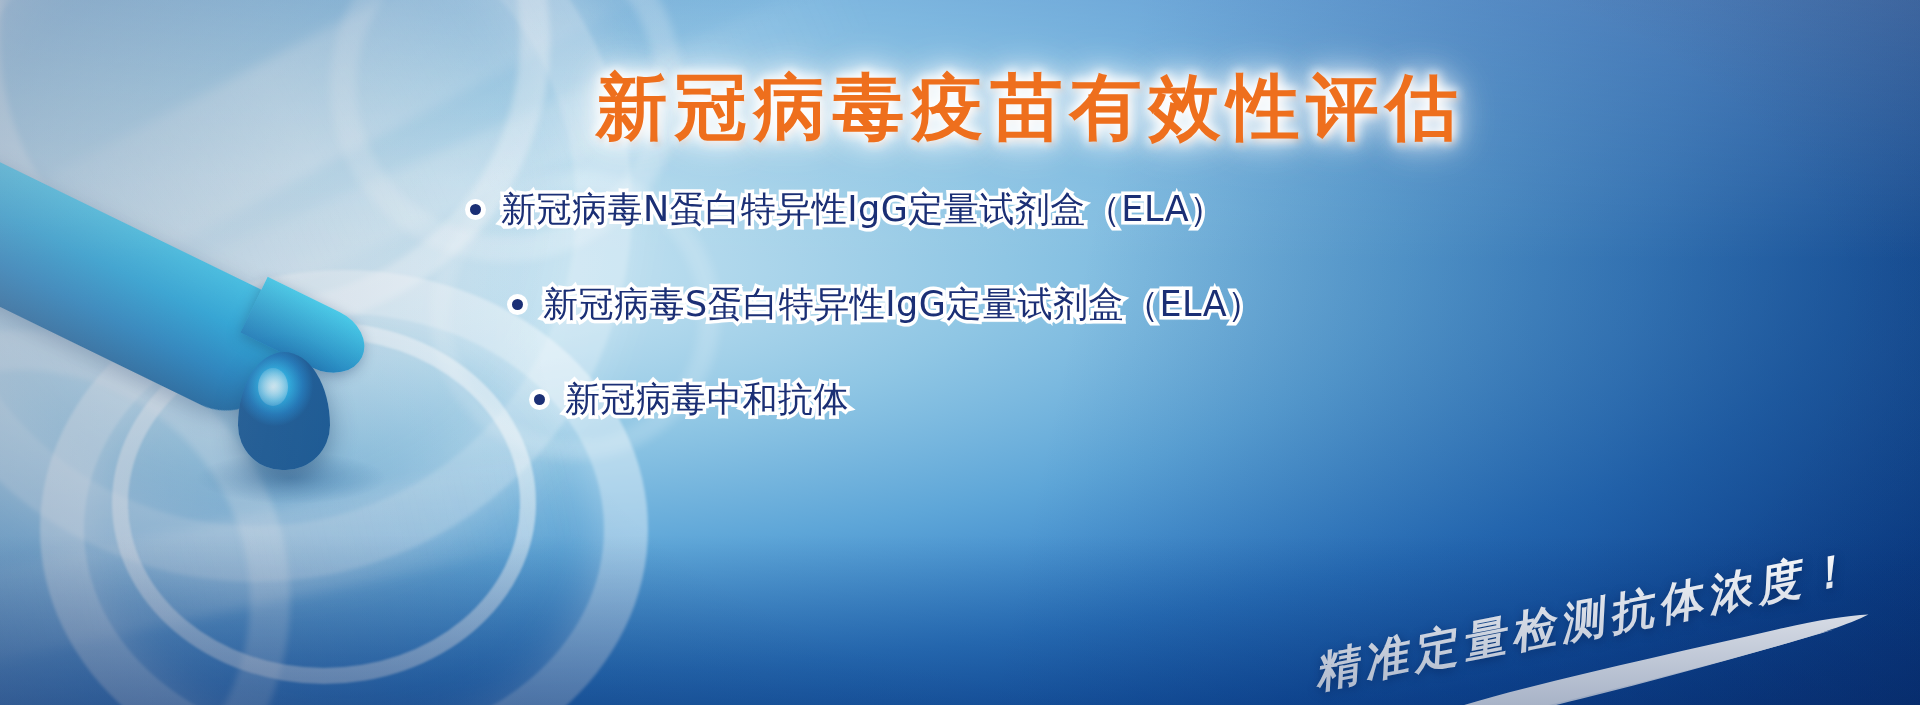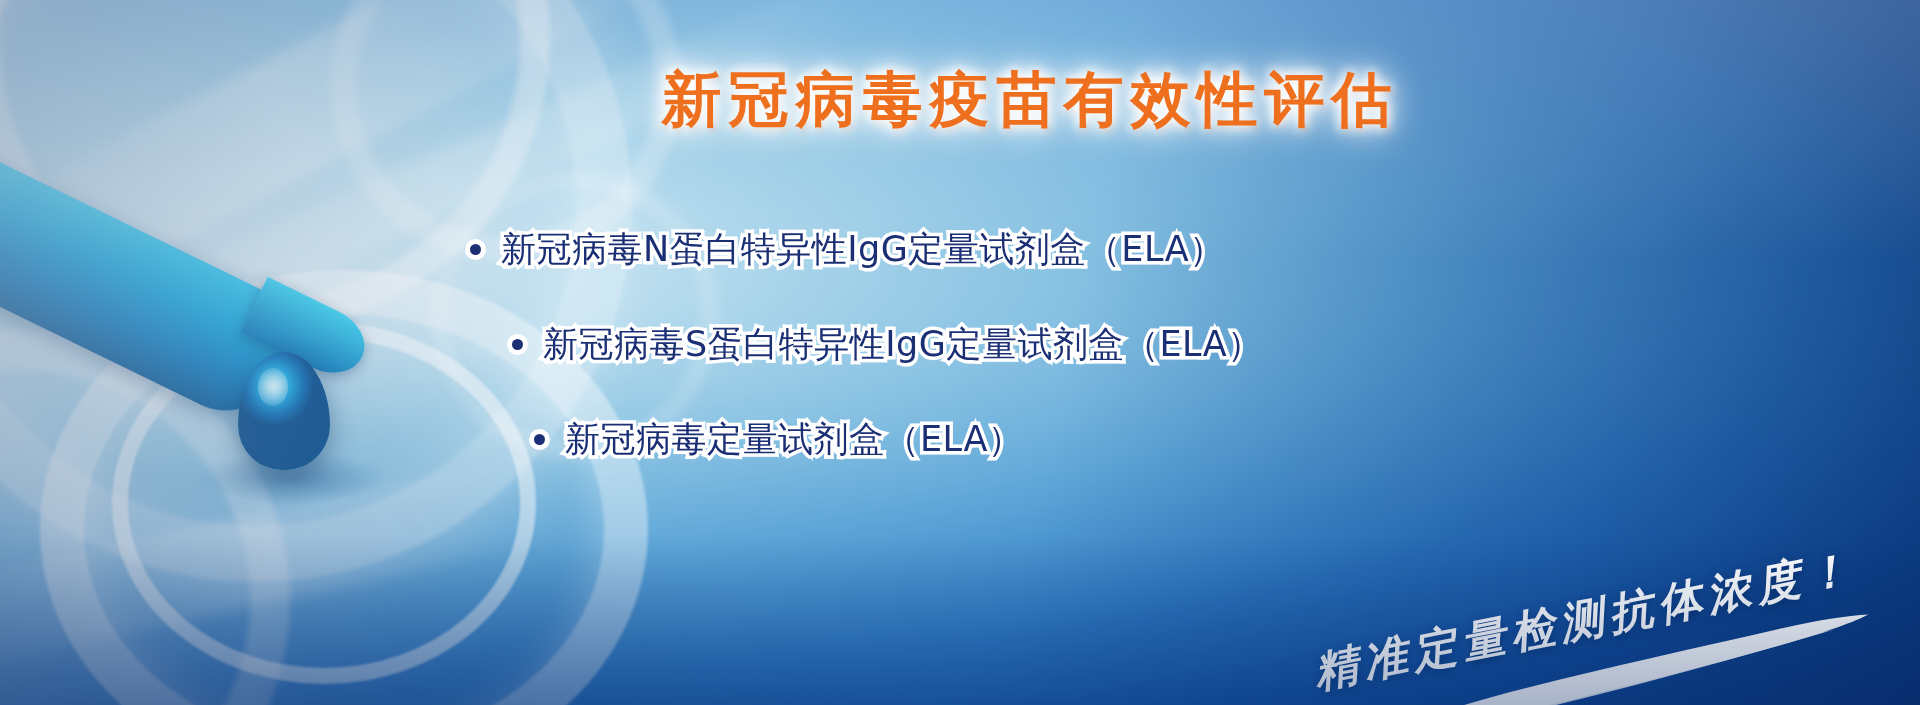--- a/index.html
+++ b/index.html
@@ -97,33 +97,33 @@
   }
 
   
   .title-wrap{
     position:absolute;left:0;right:0;top:60px;text-align:center;
   }
   .title{
     display:inline-block;
     font-family:"DejaVu Sans","Liberation Sans",sans-serif;
     font-weight:700;
-    font-size:60px;
+    font-size:72px;
     letter-spacing:7px;
     color:#ee6f1d;
     margin-left:140px;
     text-shadow:
       0 0 12px #ffffff, 0 0 12px #ffffff, 0 0 22px #ffffff,
       0 0 34px rgba(255,255,255,0.95), 0 0 48px rgba(255,255,255,0.75),
       2px 3px 5px rgba(120,40,0,0.35);
   }
 
   
   .bullets{
-    position:absolute;left:0;right:0;top:186px;margin-top:40px;
+    position:absolute;left:0;right:0;top:186px;
   }
   .bline{
     display:flex;align-items:center;
     color:#1b2f75;
     font-family:"DejaVu Sans","Liberation Sans",sans-serif;
     font-size:35px;
     font-weight:500;
     letter-spacing:0.5px;
     white-space:nowrap;
     -webkit-text-stroke:7px #ffffff;
@@ -209,21 +209,21 @@
     <div class="bline r2">
       <span class="dot"></span>
       <span>新冠病毒</span>
         <b>S蛋白</b>
         <span>特异性IgG定量试剂盒（ELA）</span>
     </div>
 
     <div class="bline r3">
       <span class="dot"></span>
       <span>新冠病毒</span>
-        <span>定量试剂盒（ELA）</span>
+        <b>中和抗体</b>
     </div>
 
   </div>
 
   <div class="slogan">精准定量检测抗体浓度！</div>
   <div class="brush">
     <svg viewBox="0 0 560 46" preserveAspectRatio="none" aria-hidden="true">
       <path d="M4,34 C70,26 130,17 205,13 C290,8 380,6 470,3 C505,2 535,3 556,6
                C536,12 500,16 466,19 C372,27 276,31 186,36 C120,40 58,43 6,44 Z" fill="#ffffff"></path>
       <path d="M18,41 C90,36 170,30 260,26 C340,22 430,18 520,14

